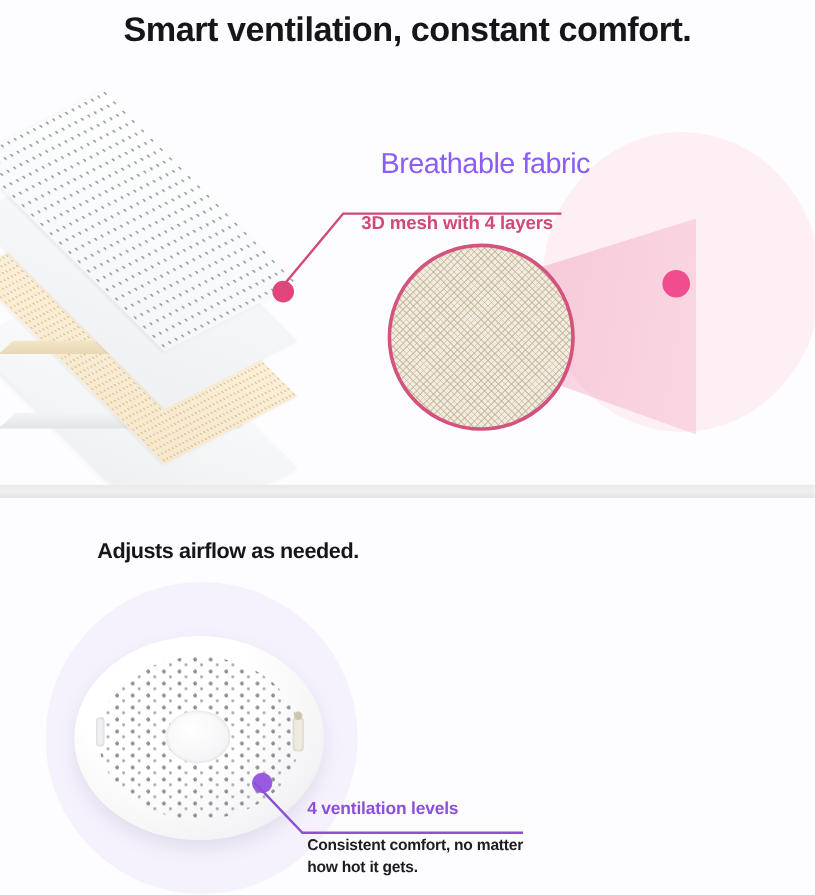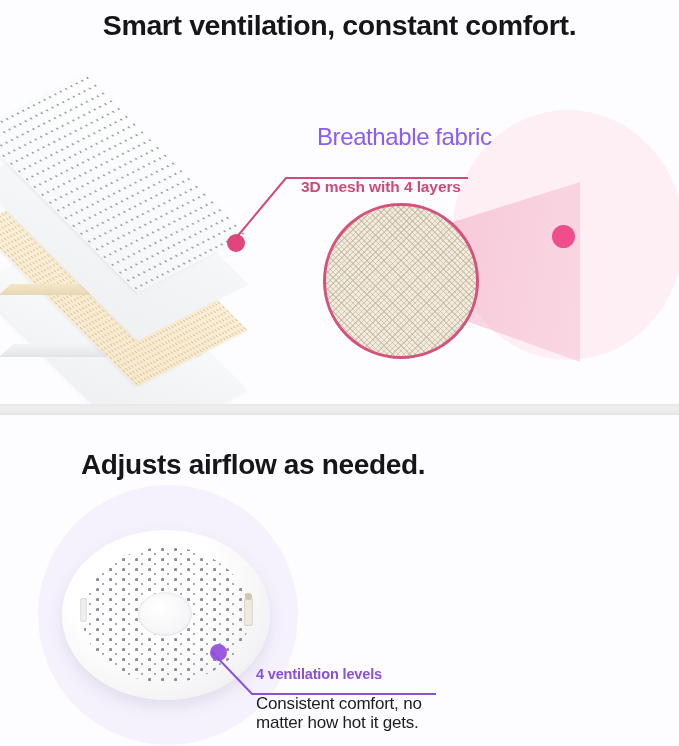--- a/index.html
+++ b/index.html
@@ -241,21 +241,21 @@
   #section-two {
     position: absolute;
     left: 0; top: 415px;
     width: 679px; height: 331px;
     background: #fdfcff;
     overflow: hidden;
   }
   #heading-two {
     position: absolute;
     left: 81px; top: 34px;
-    font-size: 28px;
+    font-size: 18px;
     font-weight: 700;
     color: #16161a;
     letter-spacing: -0.35px;
   }
 
   .lav-blob {
     position: absolute;
     left: 38px; top: 70px;
     width: 260px; height: 260px;
     border-radius: 50%;
@@ -339,22 +339,22 @@
     left: 256px; top: 666px;
     font-size: 14.5px;
     font-weight: 700;
     color: #8b4fd8;
     letter-spacing: -0.15px;
   }
   .body-two {
     position: absolute;
     left: 256px; top: 694px;
     width: 200px;
-    font-size: 17px;
-    font-weight: 400;
+    font-size: 13px;
+    font-weight: 700;
     color: #1c1c21;
     line-height: 19px;
     letter-spacing: -0.2px;
   }
 </style>
 </head>
 <body>
 
 <div id="page">
 

